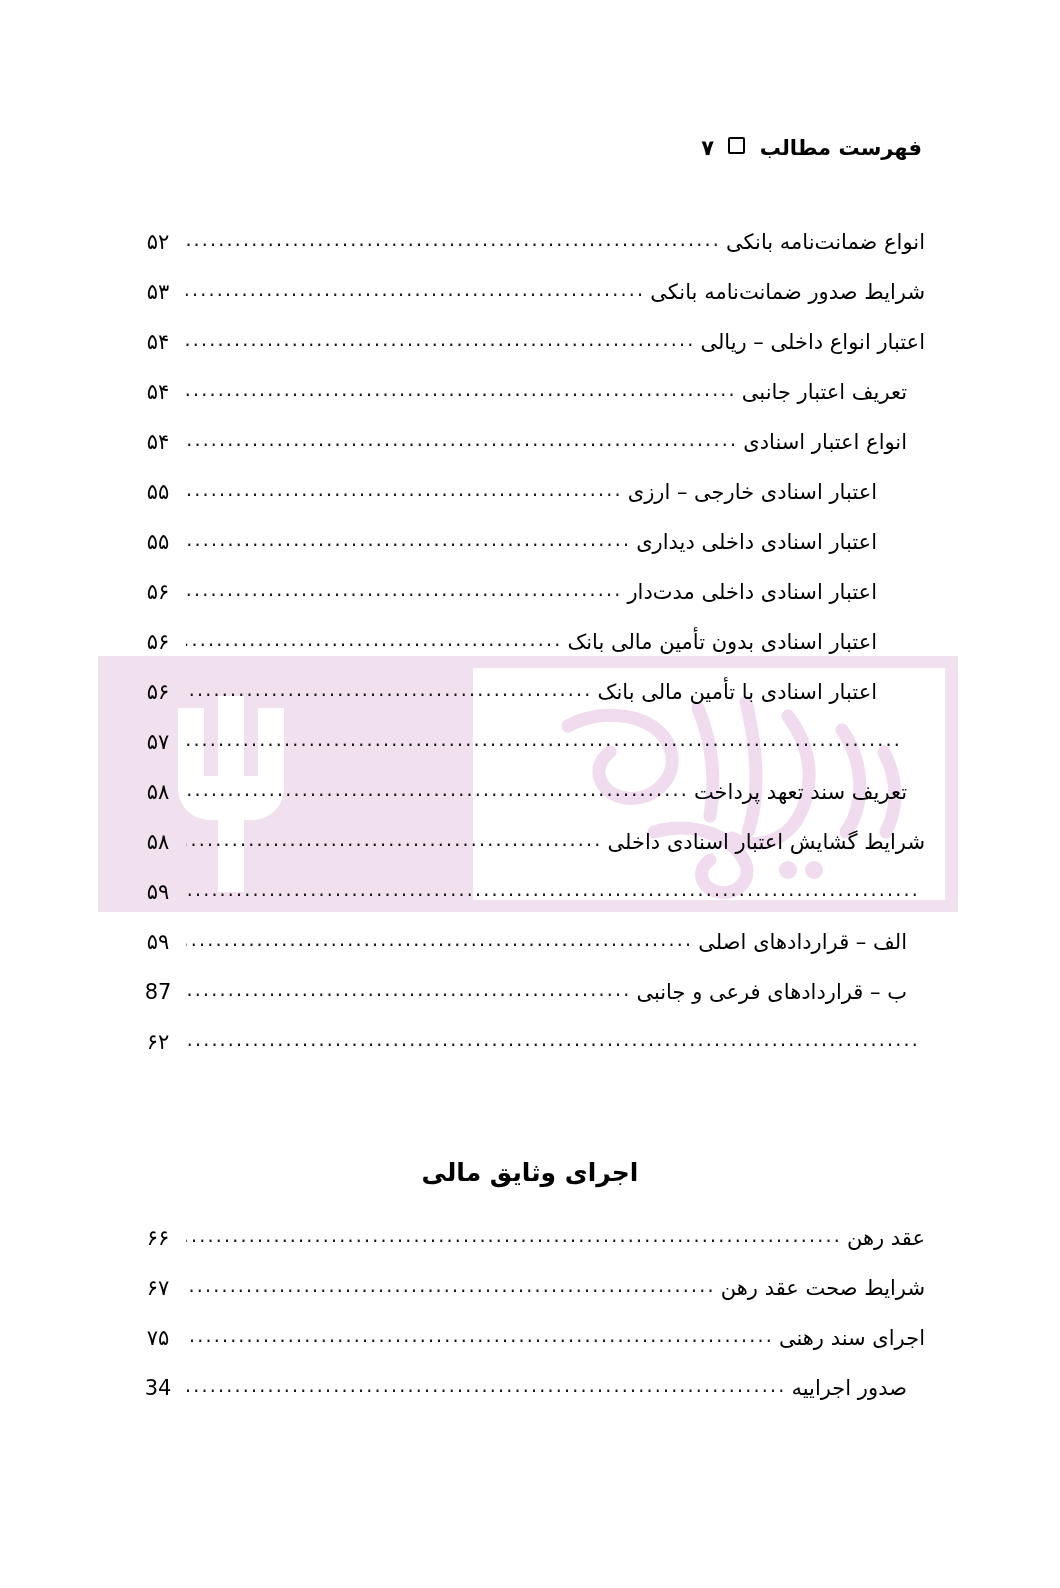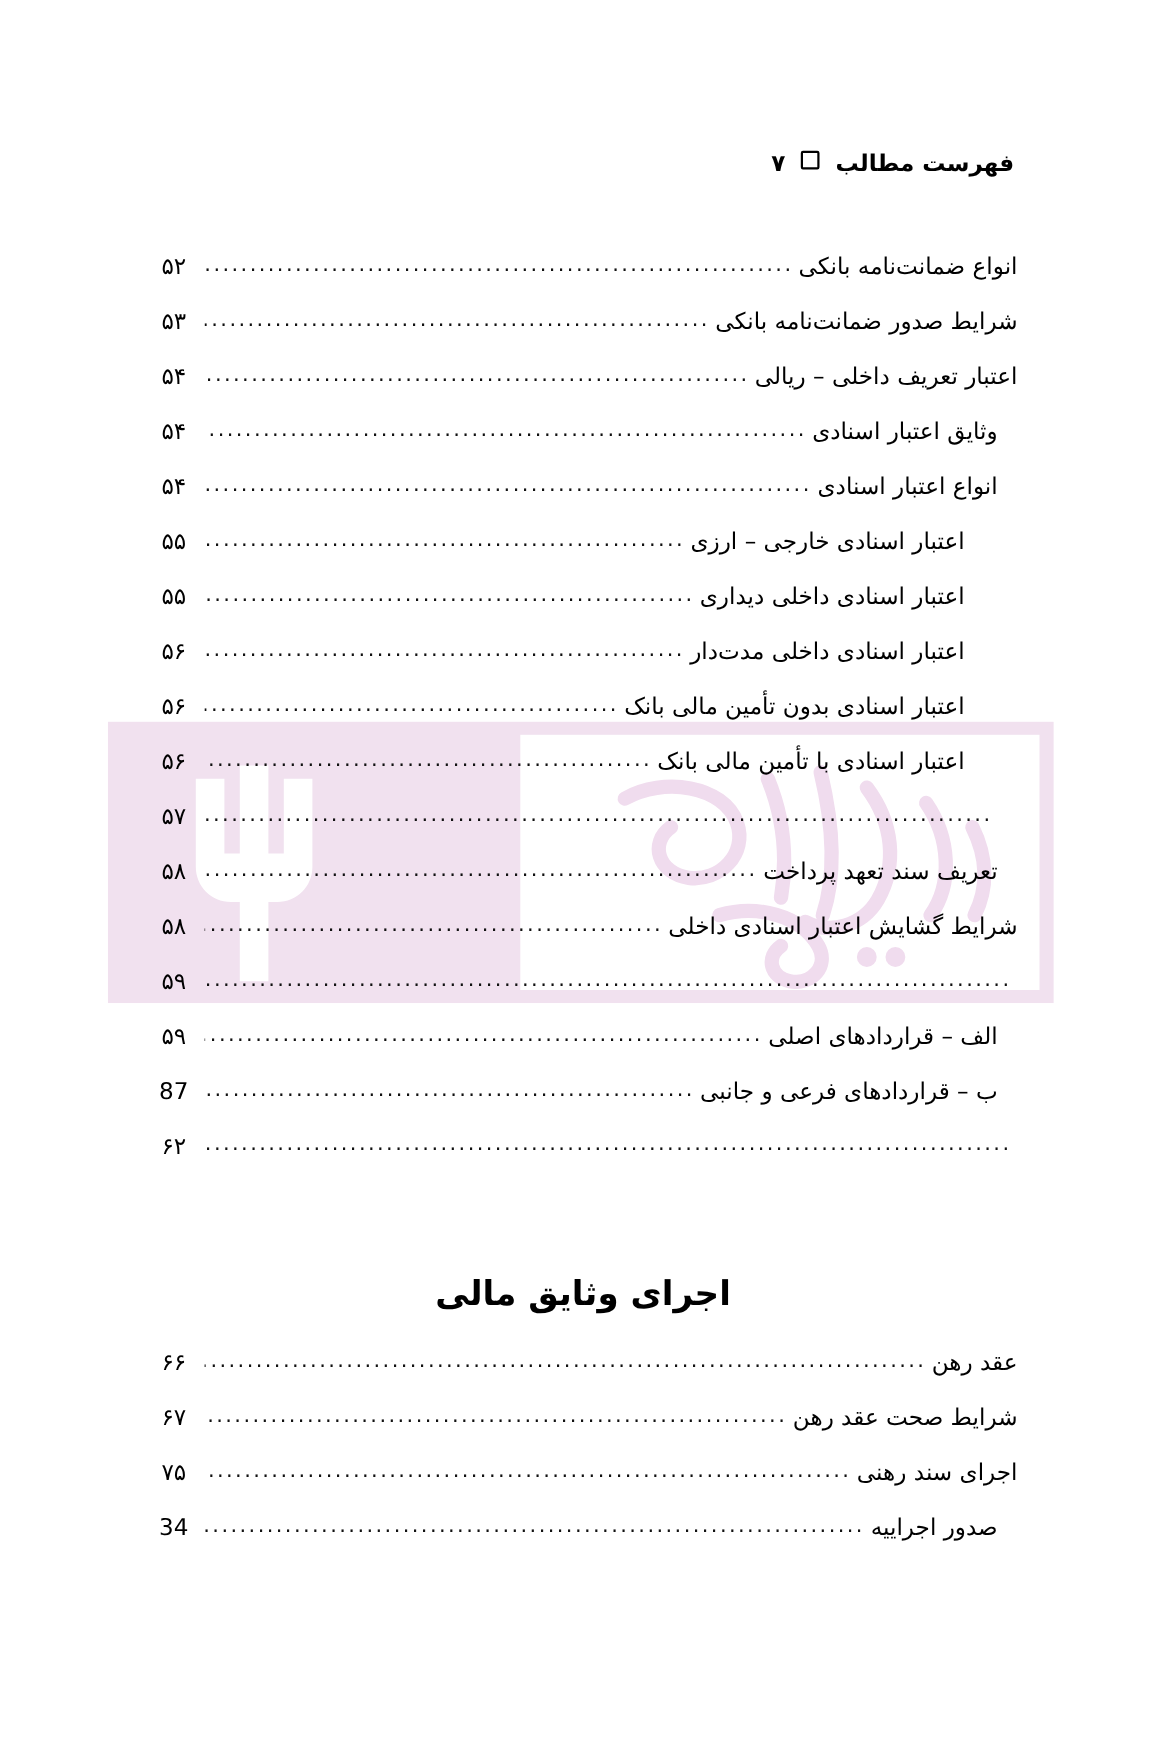--- a/index.html
+++ b/index.html
@@ -114,21 +114,21 @@
   
   .toc-row.tight .toc-label { letter-spacing: -0.4px; }
 
   
   .section-heading {
     position: absolute;
     top: 1158px;
     left: 0;
     right: 0;
     text-align: center;
-    font-size: 31px;
+    font-size: 25px;
     font-weight: bold;
     direction: rtl;
     z-index: 2;
   }
 
   .toc-lower {
     position: absolute;
     top: 1228px;
     left: 0;
     right: 0;
@@ -185,26 +185,26 @@
           <span class="toc-label">انواع ضمانت‌نامه بانکی</span>
           <span class="toc-dots">...........................................................................................................................................</span>
           <span class="toc-page">۵۲</span>
         </div>
         <div class="toc-row lvl1">
           <span class="toc-label">شرایط صدور ضمانت‌نامه بانکی</span>
           <span class="toc-dots">...........................................................................................................................................</span>
           <span class="toc-page">۵۳</span>
         </div>
         <div class="toc-row lvl1">
-          <span class="toc-label">اعتبار تعریف داخلی – ریالی</span>
+          <span class="toc-label">اعتبار انواع داخلی – ریالی</span>
           <span class="toc-dots">...........................................................................................................................................</span>
           <span class="toc-page">۵۴</span>
         </div>
         <div class="toc-row lvl2">
-          <span class="toc-label">وثایق اعتبار اسنادی</span>
+          <span class="toc-label">تعریف اعتبار جانبی</span>
           <span class="toc-dots">...........................................................................................................................................</span>
           <span class="toc-page">۵۴</span>
         </div>
         <div class="toc-row lvl2">
           <span class="toc-label">انواع اعتبار اسنادی</span>
           <span class="toc-dots">...........................................................................................................................................</span>
           <span class="toc-page">۵۴</span>
         </div>
         <div class="toc-row lvl3">
           <span class="toc-label">اعتبار اسنادی خارجی – ارزی</span>

